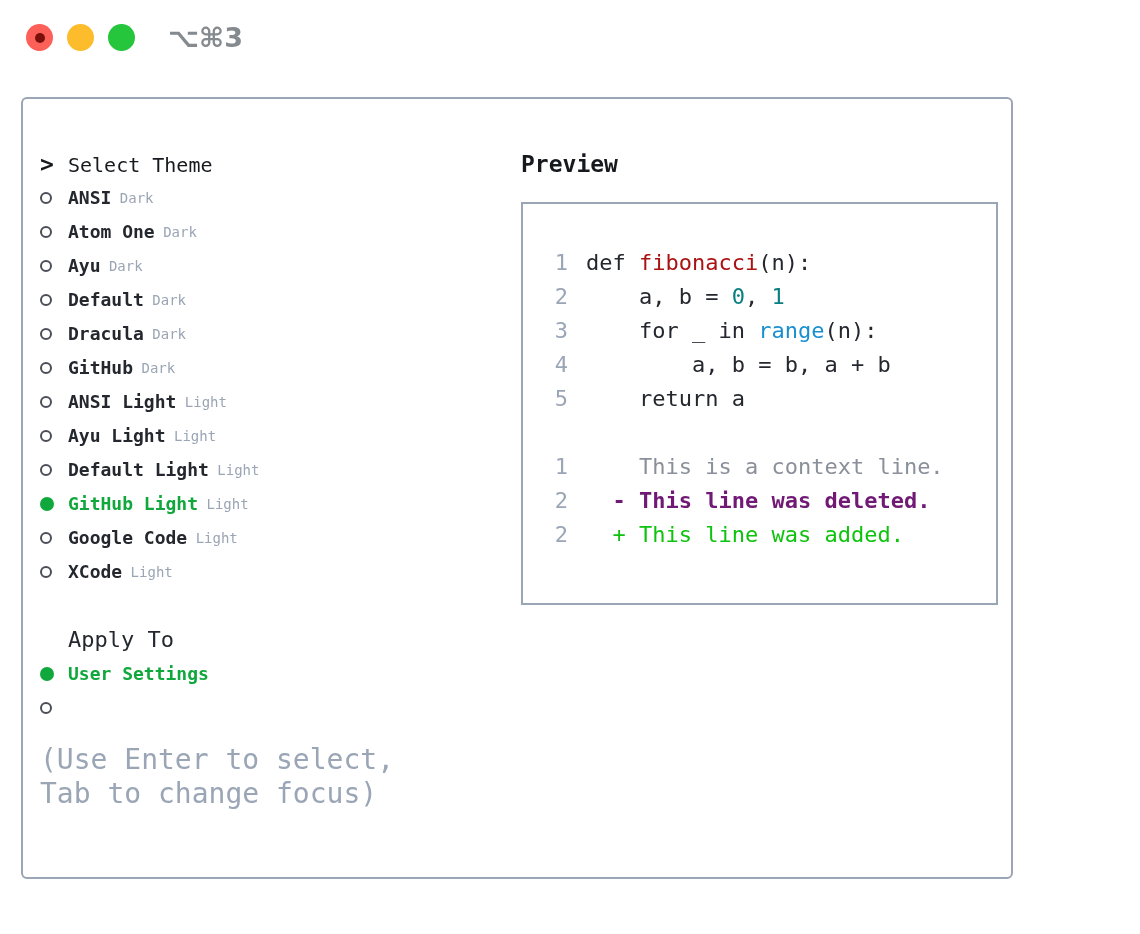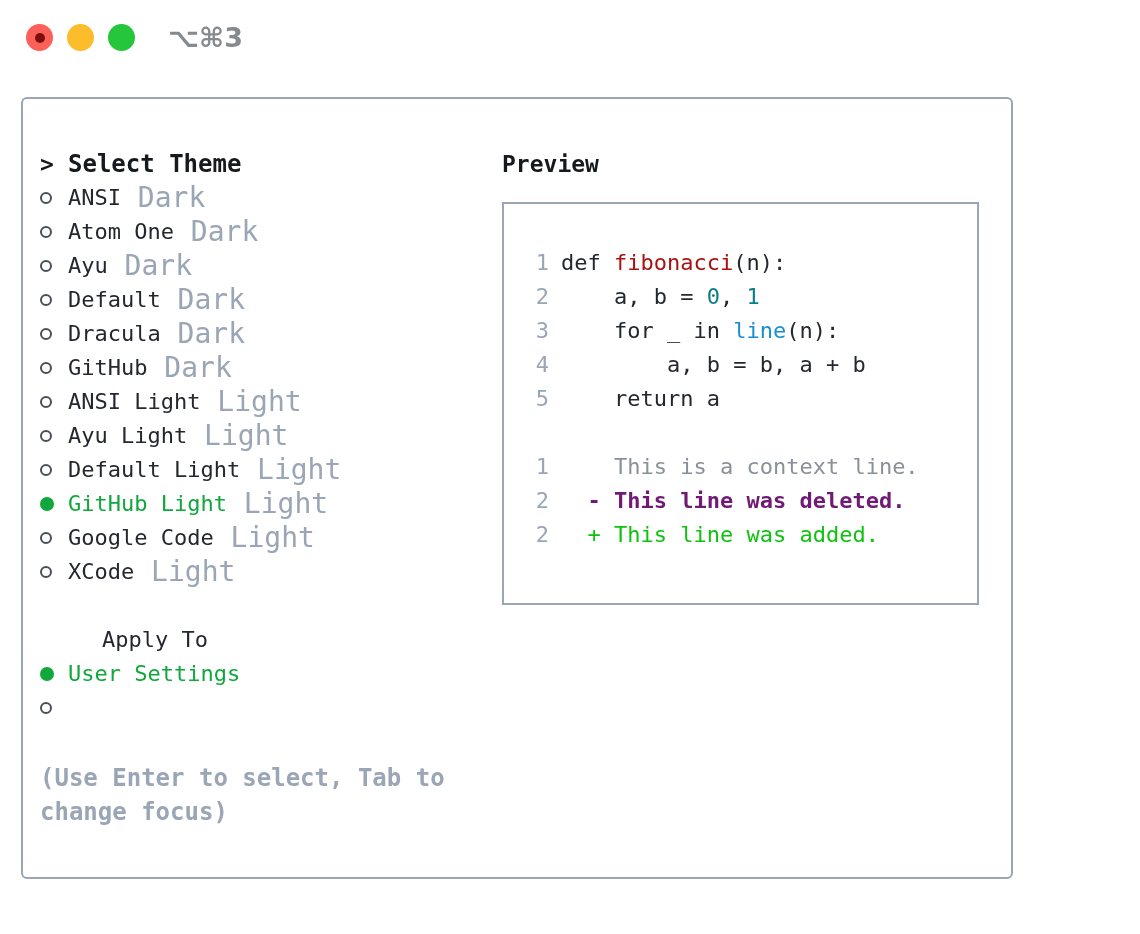--- a/index.html
+++ b/index.html
@@ -103,22 +103,22 @@
   }
   .hdr-marker {
     width: 28px;
     flex: 0 0 28px;
     font-size: 23px;
     font-weight: 700;
     color: #16191d;
     line-height: 34px;
   }
   .hdr-label {
-    font-size: 24px;
-    font-weight: 700;
+    font-size: 20px;
+    font-weight: 400;
     color: #16191d;
     line-height: 34px;
   }
 
   .opt-row {
     display: flex;
     align-items: center;
     height: 34px;
     white-space: pre;
   }
@@ -138,61 +138,60 @@
     display: inline-block;
   }
   .radio-on {
     width: 14px;
     height: 14px;
     border-radius: 50%;
     background: #10a83c;
     display: inline-block;
   }
   .opt-name {
-    font-size: 22px;
+    font-size: 18px;
     color: #24282e;
     line-height: 34px;
+    font-weight: bold;
   }
   .opt-name.sel { color: #10a83c; }
   .opt-kind {
-    font-size: 28px;
+    font-size: 14px;
     color: #9aa5b5;
     line-height: 34px;
   }
 
   .section-gap { height: 34px; }
 
   .subhdr-row {
     display: flex;
     align-items: baseline;
     height: 34px;
     white-space: pre;
   }
   .subhdr-marker { width: 28px; flex: 0 0 28px; }
   .subhdr-label {
     font-size: 22px;
     color: #24282e;
     line-height: 34px;
-    margin-left: 34px;
   }
 
   .hint {
-    margin-top: 36px;
-    font-size: 24px;
+    margin-top: 18px;
+    font-size: 28px;
     line-height: 34px;
     color: #9aa5b5;
     width: 410px;
     white-space: pre-wrap;
-    font-weight: bold;
   }
 
   
   .right-col {
     position: absolute;
-    left: 479px;
+    left: 498px;
     top: 48px;
     width: 480px;
   }
   .preview-title {
     font-size: 23px;
     font-weight: 700;
     color: #16191d;
     line-height: 34px;
     white-space: pre;
   }
@@ -219,21 +218,21 @@
     font-size: 22px;
     line-height: 34px;
   }
   .ln {
     width: 26px;
     flex: 0 0 26px;
     text-align: right;
     color: #9aa5b5;
   }
   .code-text {
-    margin-left: 12px;
+    margin-left: 18px;
     color: #24282e;
   }
   .blank-line { height: 34px; }
 
   .tok-fn   { color: #aa1111; }
   .tok-num  { color: #0a7f81; }
   .tok-call { color: #1a8fd0; }
   .tok-plain{ color: #24282e; }
 
   .diff-ctx  { color: #8a9099; text-align: right; }
@@ -293,21 +292,21 @@
       <div class="hint">(Use Enter to select, Tab to change focus)</div>
     </div>
 
     <div class="right-col">
       <div class="preview-title">Preview</div>
       <div class="code-panel">
         <div class="code-inner">
           <div id="code-block">
               <div class="code-line"><span class="ln">1</span><span class="code-text"><span class="tok-plain">def </span><span class="tok-fn">fibonacci</span><span class="tok-plain">(n):</span></span></div>
               <div class="code-line"><span class="ln">2</span><span class="code-text"><span class="tok-plain">    a, b = </span><span class="tok-num">0</span><span class="tok-plain">, </span><span class="tok-num">1</span></span></div>
-              <div class="code-line"><span class="ln">3</span><span class="code-text"><span class="tok-plain">    for _ in </span><span class="tok-call">line</span><span class="tok-plain">(n):</span></span></div>
+              <div class="code-line"><span class="ln">3</span><span class="code-text"><span class="tok-plain">    for _ in </span><span class="tok-call">range</span><span class="tok-plain">(n):</span></span></div>
               <div class="code-line"><span class="ln">4</span><span class="code-text"><span class="tok-plain">        a, b = b, a + b</span></span></div>
               <div class="code-line"><span class="ln">5</span><span class="code-text"><span class="tok-plain">    return a</span></span></div>
             </div>
           <div class="blank-line"></div>
           <div id="diff-block">
               <div class="code-line"><span class="ln">1</span><span class="code-text diff-ctx">    This is a context line.</span></div>
               <div class="code-line"><span class="ln">2</span><span class="code-text diff-del">  - This line was deleted.</span></div>
               <div class="code-line"><span class="ln">2</span><span class="code-text diff-add">  + This line was added.</span></div>
             </div>
         </div>

